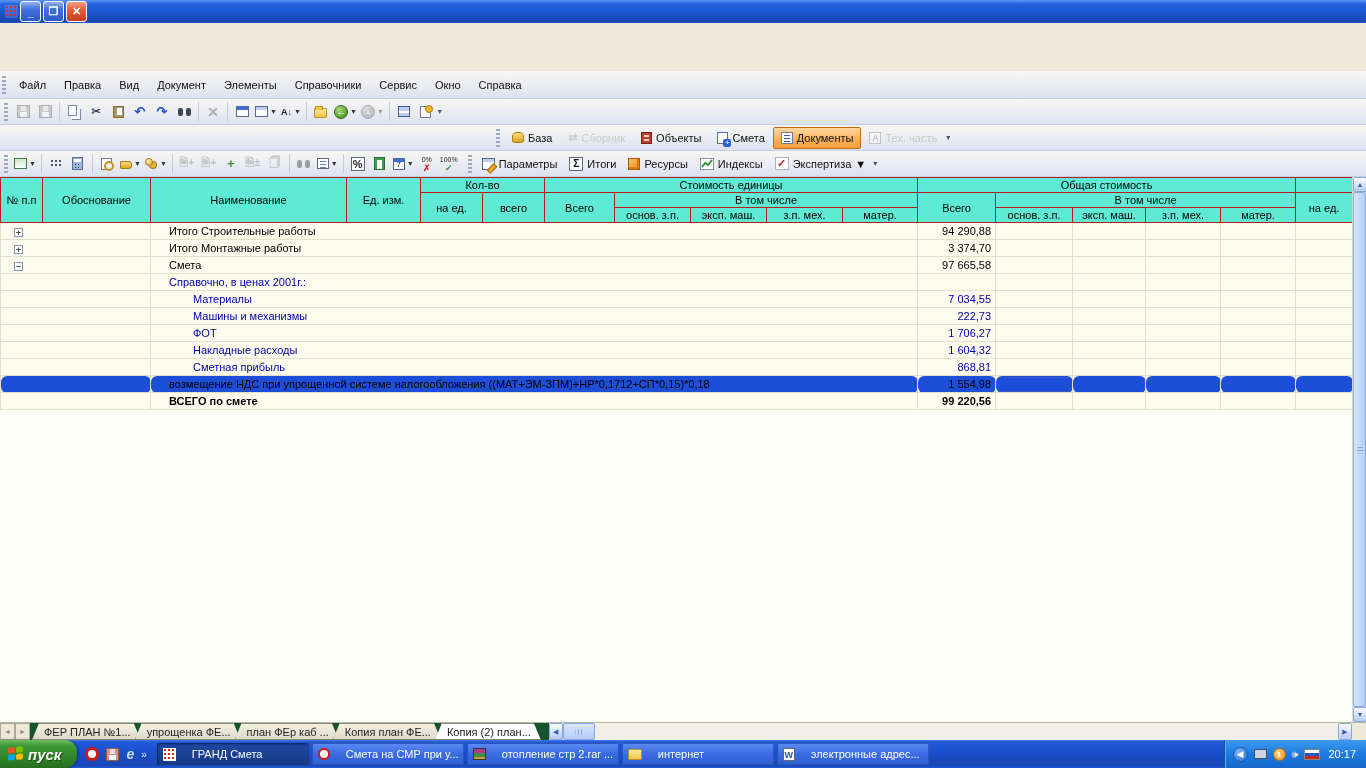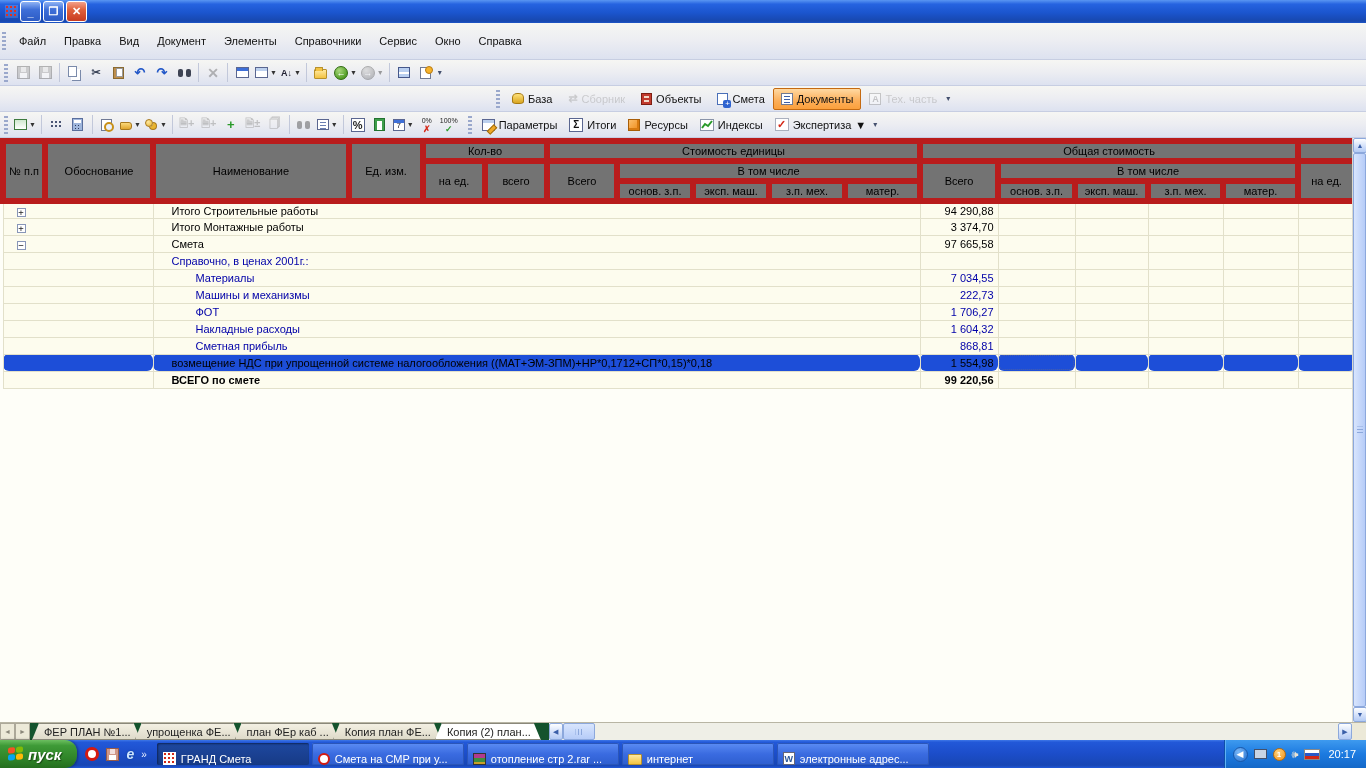--- a/index.html
+++ b/index.html
@@ -13,21 +13,21 @@
   .title-text { font-size:12px; font-weight:bold; flex:1; margin-left:5px; text-shadow:1px 1px 1px #10307A; white-space:nowrap; overflow:hidden; }
   .app-logo { width:13px; height:13px; background-image:radial-gradient(#E03022 1.3px, transparent 1.4px); background-size:4px 4px; background-color:rgba(255,255,255,.15); }
   .winbtn { width:21px; height:21px; margin-left:2px; border:1px solid #fff; border-radius:3px;
     background:linear-gradient(180deg,#8FB3F4 0%,#3E6FD8 40%,#2C5BC4 100%); color:#fff; font-size:11px; font-weight:bold;
     display:flex; align-items:center; justify-content:center; }
   .winbtn.close { background:linear-gradient(180deg,#F2A18B 0%,#E0613C 40%,#C83C20 100%); }
 
   
   .menubar, .toolbar { background:linear-gradient(180deg,#F6F6F3 0%,#ECEDF2 50%,#DDE2F0 100%); border-bottom:1px solid #C7CEE2;
     display:flex; align-items:center; }
-  .menubar { height:37px; }
+  .menubar { height:28px;margin-top:48px; }
   .menu-item { padding:3px 9px; color:#111; }
   .toolbar { height:26px; padding-left:2px; }
   .grip { width:4px; height:18px; margin:0 4px 0 2px; background:repeating-linear-gradient(180deg,#9AA8CC 0 2px,transparent 2px 4px); }
   .tsep { width:1px; height:19px; background:#C2C8DA; margin:0 3px; }
   .tbtn { min-width:22px; height:22px; display:flex; align-items:center; justify-content:center; border-radius:2px; padding:0 2px; }
   .tbtn .dd { font-size:7px; color:#333; margin-left:2px; }
   .disabled { filter:grayscale(1); opacity:.45; }
   .overflow-btn { margin-left:1px; color:#44506E; font-size:8px; display:flex; flex-direction:column; line-height:5px; align-items:center; }
 
   
@@ -93,21 +93,21 @@
   .ic-params::after { content:""; position:absolute; bottom:-2px; right:-3px; width:8px; height:3px; background:#F0A828; border:1px solid #9A6A10; transform:rotate(-45deg); }
   .ic-sigma { width:14px; height:14px; background:#fff; border:1px solid #5A6690; color:#111; font-weight:bold; font-size:10px; display:flex; align-items:center; justify-content:center; }
   .ic-cube { width:12px; height:12px; background:linear-gradient(135deg,#FBBE6A,#F08A18); border:1px solid #A85E08; box-shadow:inset -2px -2px 0 #D87A10; }
   .ic-chart { width:14px; height:12px; background:#fff; border:1px solid #8A94A8; }
   .ic-check { width:14px; height:13px; background:#fff; border:1px solid #AAB0BE; color:#D42818; font-weight:bold; font-size:11px; display:flex; align-items:center; justify-content:center; }
 
   
   .workarea { flex:1; display:flex; overflow:hidden; background:#FEFEF8; }
   .sheet { flex:1; overflow:hidden; }
   table.grid { border-collapse:collapse; table-layout:fixed; width:1352px; }
-  .grid th { background:#737373; border:6px solid #b91c1c; font-weight:normal; font-size:11px; color:#000;
+  .grid th { background:#5eead4; border:1px solid #b91c1c; font-weight:normal; font-size:11px; color:#000;
     text-align:center; padding:1px 2px; height:15px; overflow:hidden; }
   .grid td { border:1px solid #E2E0CA; font-size:11px; height:17px; padding:0 4px; white-space:nowrap; overflow:hidden; background:#FDFCEE; }
   .grid tr.hl td { background:#1d4ed8;border-radius:6px; }
   td.namecell { padding-left:18px; }
   td.ind1 { }
   td.ind2 { padding-left:42px; }
   tr.blue td { color:#0000A8; }
   tr.boldrow td { font-weight:bold; }
   td.val { text-align:right; }
   .expand { display:inline-block; width:9px; height:9px; border:1px solid #8896B8; background:#fff; color:#222;
@@ -146,21 +146,21 @@
     background:linear-gradient(180deg,#6CBF60 0%,#3E9A37 20%,#2E8227 70%,#246E1E 100%); box-shadow:1px 0 3px rgba(0,0,0,.4);
     display:flex; align-items:center; gap:5px; color:#fff; font-size:15px; font-weight:bold; font-style:italic; text-shadow:1px 1px 1px #1A4A14; }
   .xpflag { width:15px; height:14px; display:grid; grid-template-columns:7px 7px; grid-template-rows:6px 6px; gap:1px; transform:skewY(-6deg); }
   .xpflag span { border-radius:2px; }
   .quick { display:flex; align-items:center; gap:7px; padding:0 8px; color:#fff; }
   .opera-o { width:14px; height:14px; border-radius:50%; border:3px solid #D41A10; background:#fff; }
   .ie-e { color:#fff; font-size:14px; font-weight:bold; font-style:italic; text-shadow:0 0 2px #083E8E; color:#CFE6FF; }
   .chev { color:#E8F0FF; font-size:10px; }
   .taskbtns { flex:1; display:flex; gap:3px; padding:0 2px; overflow:hidden; }
   .taskbtn { width:152px; height:22px; border-radius:2px; background:linear-gradient(180deg,#5C8DF4,#3A6BE0 50%,#2E5ECF);
-    box-shadow:inset 0 0 0 1px #2B56B8; display:flex; align-items:flex-end; gap:5px; padding:0 6px; color:#fff; white-space:nowrap; overflow:hidden; }
+    box-shadow:inset 0 0 0 1px #2B56B8; display:flex; align-items:center; gap:16px; padding:0 6px; color:#fff; white-space:nowrap; overflow:hidden; }
   .taskbtn.active { background:linear-gradient(180deg,#1E48A0,#173A85); box-shadow:inset 1px 1px 2px #0E2558; }
   .taskicon { flex:none; }
   .ti-grid { width:13px; height:13px; background:#fff; background-image:radial-gradient(#D42818 1.2px, transparent 1.3px); background-size:4px 4px; }
   .ti-rar { width:13px; height:12px; background:linear-gradient(180deg,#B03A8E 0 4px,#3E8E3E 4px 8px,#C8A028 8px); border:1px solid #333; }
   .ti-folder { width:14px; height:11px; background:linear-gradient(#FFE9A0,#F3C342); border:1px solid #B8912B; border-radius:1px; position:relative; }
   .ti-word { width:12px; height:13px; background:#fff; border:1px solid #667; color:#2B579A; font-size:9px; font-weight:bold; text-align:center; line-height:12px; }
   .tray { height:28px; display:flex; align-items:center; gap:6px; padding:0 10px 0 8px;
     background:linear-gradient(180deg,#3E9AEF 0%,#1C7AE0 50%,#1468C8 100%); border-left:1px solid #0E4FA8; box-shadow:inset 1px 0 0 #5FB2F4; }
   .tray-chev { width:15px; height:15px; border-radius:50%; background:radial-gradient(circle at 35% 30%,#7AB8F8,#2470D0); border:1px solid #1A58A8;
     color:#fff; font-size:9px; display:flex; align-items:center; justify-content:center; }

